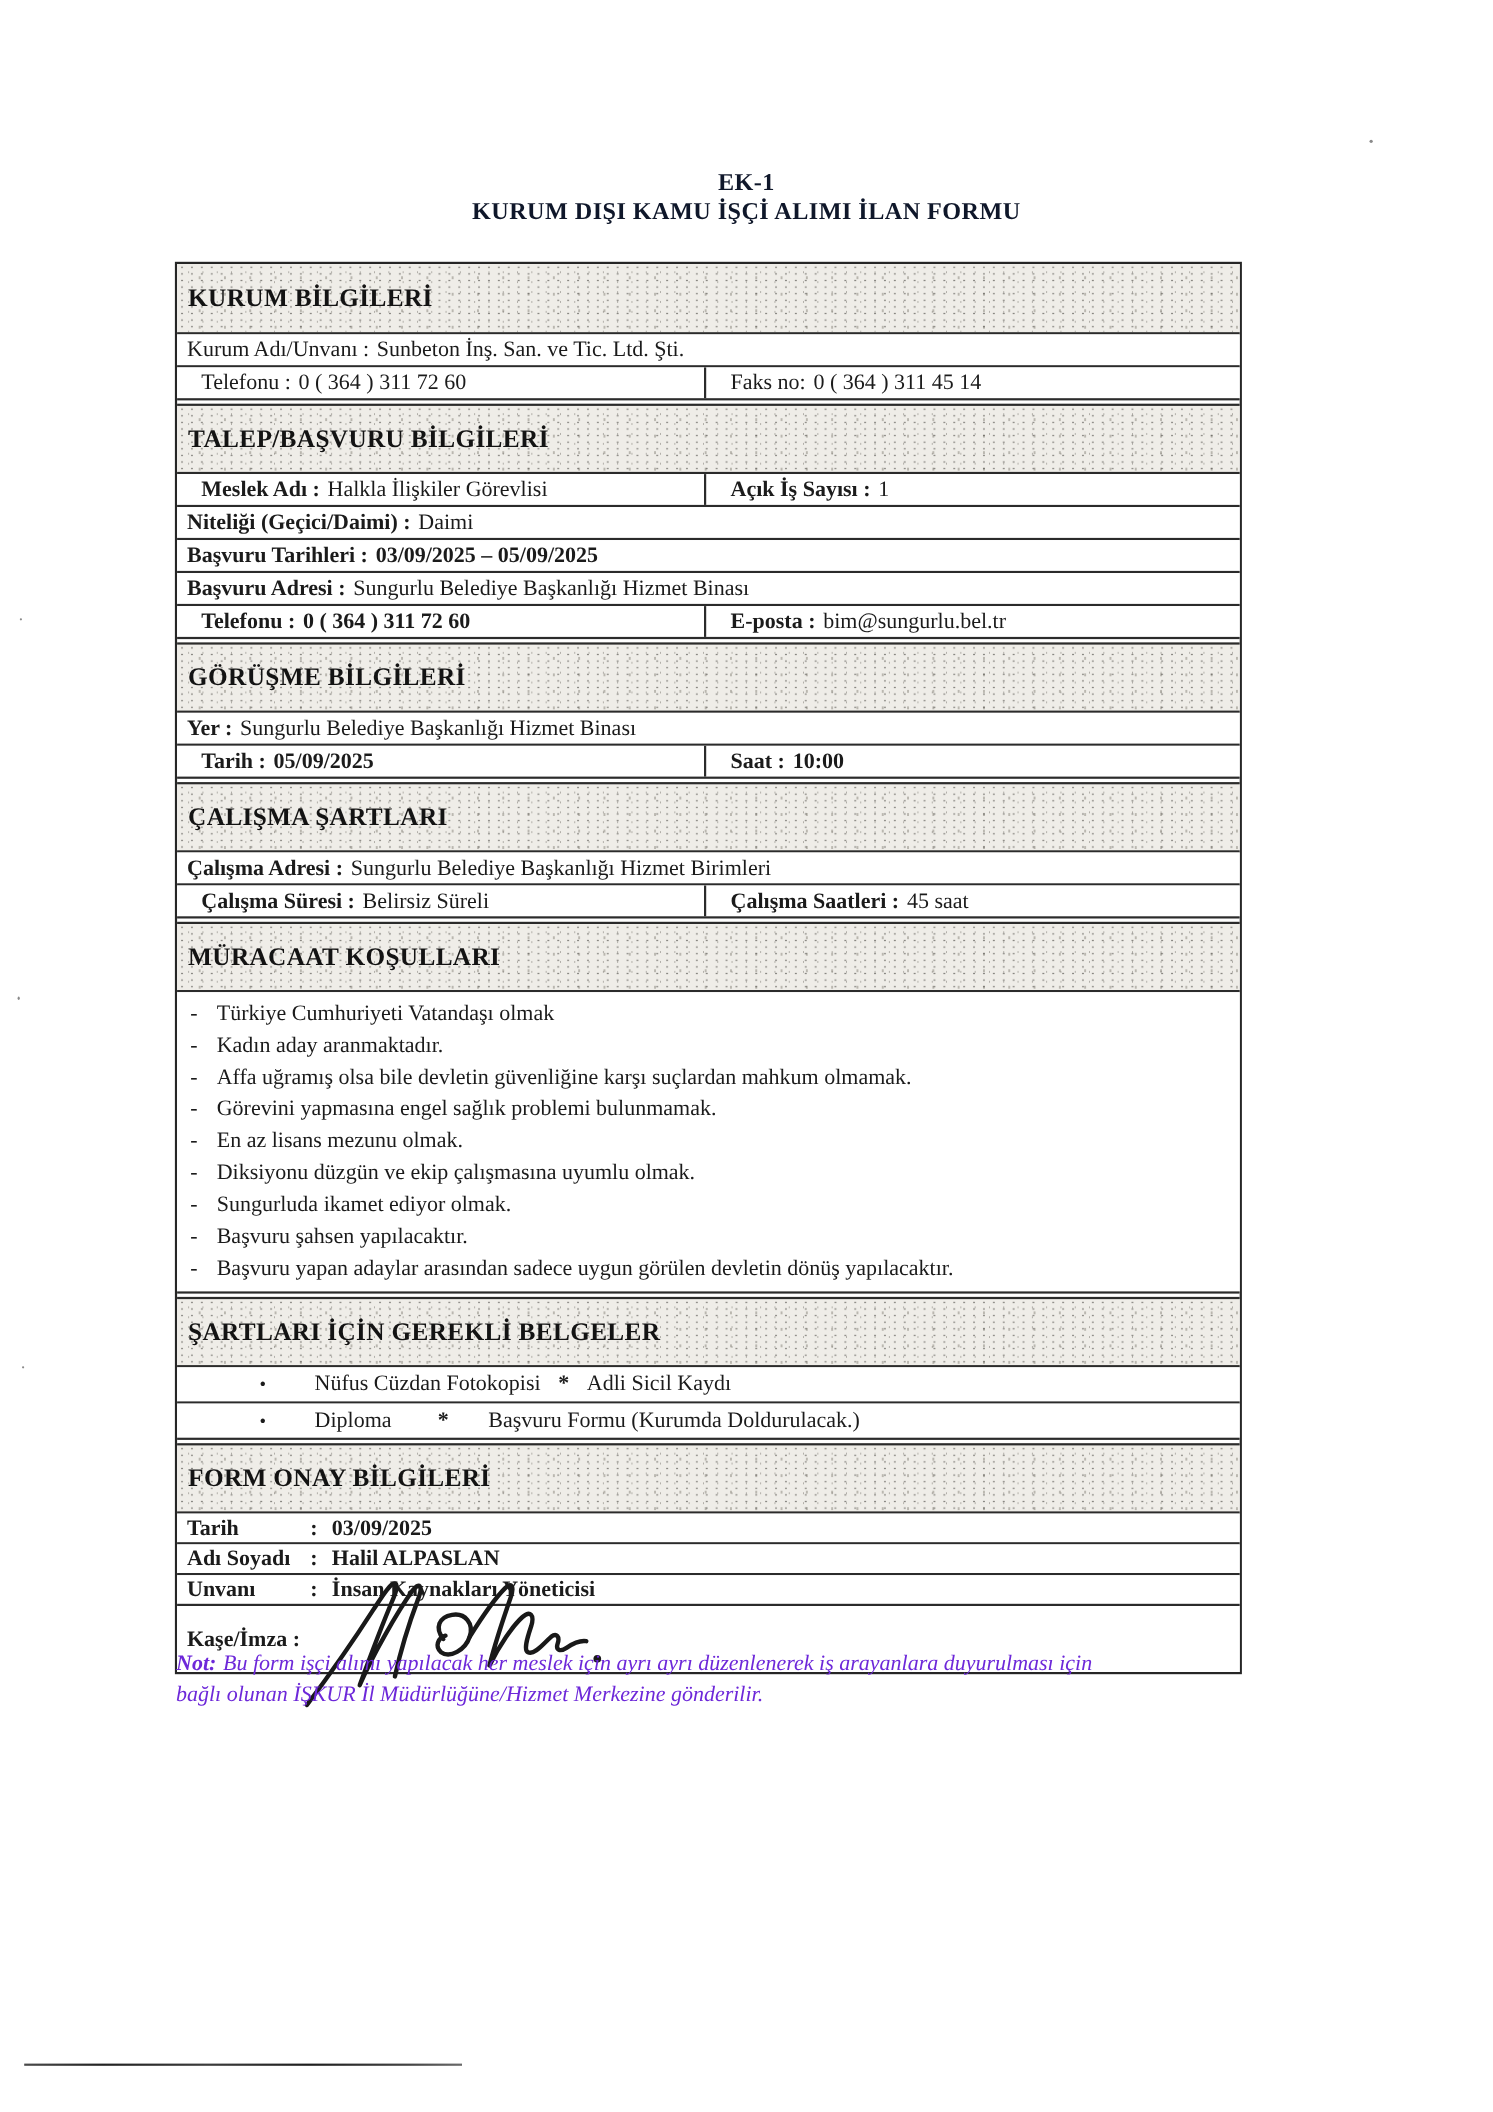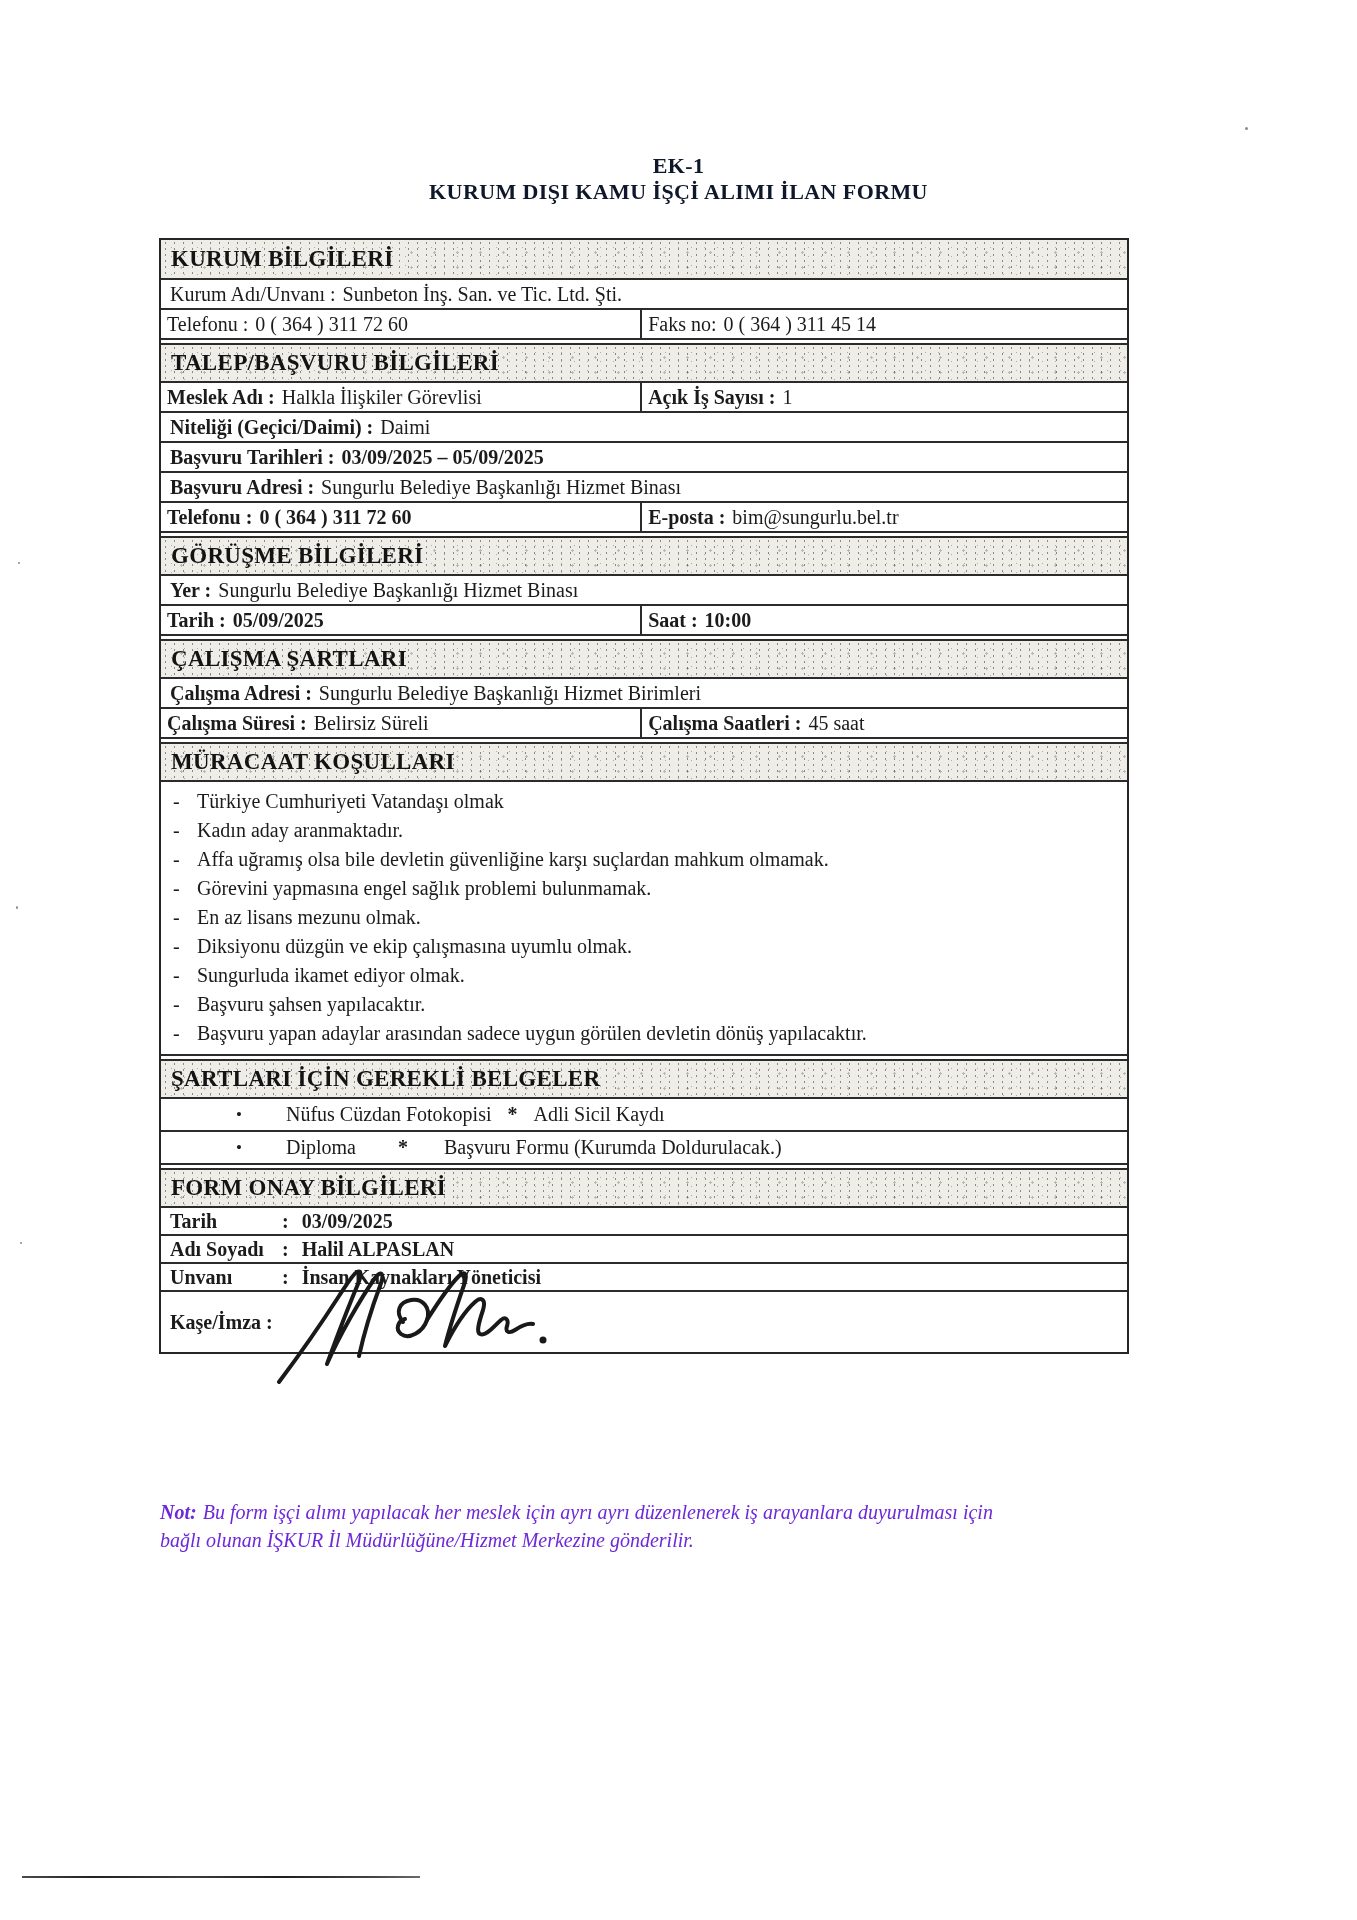--- a/index.html
+++ b/index.html
@@ -10,40 +10,40 @@
   }
   .title{
     position:absolute;top:153px;left:0;width:1357px;text-align:center;
     font-weight:bold;font-size:22px;line-height:26px;color:#0f172a;letter-spacing:.4px;
   }
   .form{
     position:absolute;left:159px;top:238px;width:970px;
     border:2px solid #262626;box-sizing:border-box;background:#fff;
   }
   .band{
-    height:40px;margin-top:3px;
+    height:64px;margin-top:3px;
     border-top:2px solid #2b2b2b;border-bottom:2px solid #2b2b2b;
     display:flex;align-items:center;padding-left:10px;box-sizing:border-box;
     font-weight:bold;font-size:23px;letter-spacing:.3px;color:#131313;
     background-color:#efede8;
     background-image:
       radial-gradient(circle, rgba(55,53,48,.55) .8px, transparent 1px),
       radial-gradient(circle, rgba(110,107,100,.5) .7px, transparent .95px),
       radial-gradient(circle, rgba(150,147,138,.6) 1px, transparent 1.25px);
     background-size:9px 6px,13px 9px,23px 15px;
     background-position:0 0,4px 3px,9px 5px;
   }
   .band.first{margin-top:0;border-top:none;}
   .row{
     height:30px;border-bottom:2px solid #2b2b2b;box-sizing:border-box;
     display:flex;align-items:center;padding:0 6px 0 9px;font-size:20px;background:#fff;
     white-space:nowrap;
   }
   .row.cols{padding:0;}
-  .cell{display:flex;align-items:center;height:100%;padding-left:6px;box-sizing:border-box;white-space:nowrap;}
+  .cell{display:flex;align-items:center;height:100%;padding-left:22px;box-sizing:border-box;white-space:nowrap;}
   .cell.left{width:49.6%;}
   .cell.right{flex:1;border-left:2px solid #2b2b2b;align-items:center;}
   .lb{font-weight:bold;margin-right:7px;}
   .lb.plain{font-weight:normal;}
   .vb{font-weight:bold;}
   .mlist{border-bottom:2px solid #2b2b2b;padding:5px 0 6px 0;background:#fff;}
   .mitem{height:29px;display:flex;align-items:center;font-size:20px;white-space:nowrap;}
   .dash{margin-left:9px;width:24px;text-align:left;padding-left:3px;}
   .brow{height:33px;}
   .bullet{margin-left:66px;font-size:17px;}

